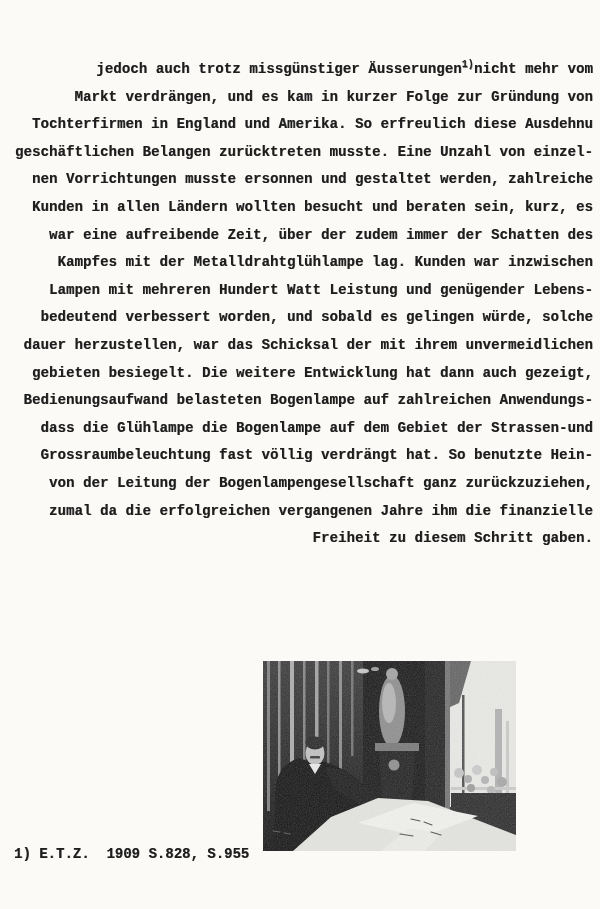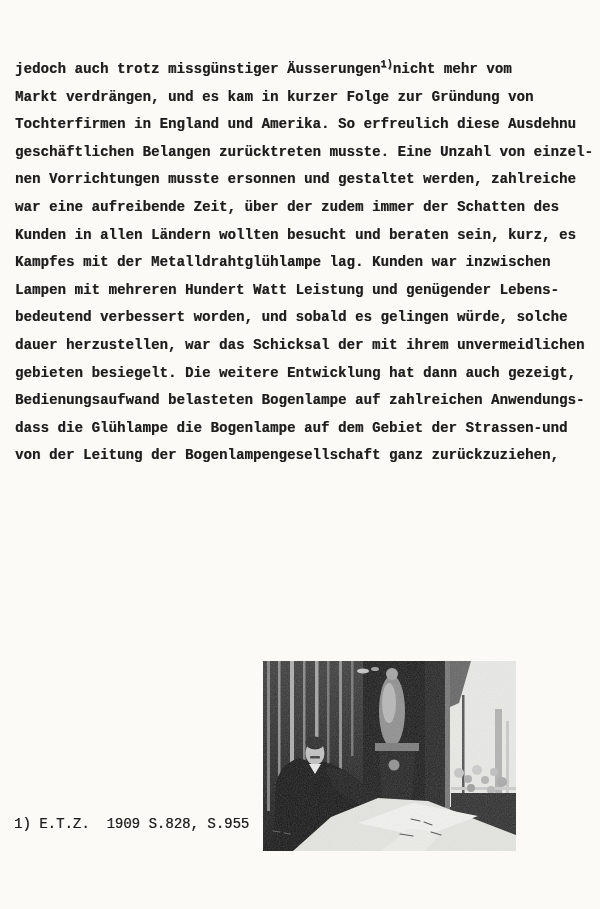--- a/index.html
+++ b/index.html
@@ -19,63 +19,67 @@
   .line {
     white-space: pre;
     font-family: "Liberation Mono", monospace;
     font-weight: 700;
     font-size: 14px;
     line-height: 27.6px;
     height: 27.6px;
     color: var(--ink);
     text-shadow: 0.5px 0.3px 0.5px rgba(25,25,25,0.55);
     letter-spacing: 0.1px;
+    text-align: right;
   }
   sup.fn-ref {
     font-size: 10px;
     line-height: 0;
     vertical-align: super;
     font-weight: 700;
   }
   .footnote {
     position: absolute;
-    left: 14px; top: 816px;
+    left: 14px; top: 846px;
     white-space: pre;
     font-family: "Liberation Mono", monospace;
-    font-weight: 400;
+    font-weight: 700;
     font-size: 14px;
     color: var(--ink);
     text-shadow: 0.5px 0.3px 0.5px rgba(25,25,25,0.55);
   }
   .photo {
     position: absolute;
     left: 263px; top: 661px;
     width: 253px; height: 190px;
     display: block;
   }
 </style>
 </head>
 <body>
 
 <div class="body-text">
   <div class="line"><span>jedoch auch trotz missgünstiger Äusserungen</span><sup class="fn-ref">1)</sup><span>nicht mehr vom</span></div>
   <div class="line">Markt verdrängen, und es kam in kurzer Folge zur Gründung von</div>
   <div class="line">Tochterfirmen in England und Amerika. So erfreulich diese Ausdehnu</div>
   <div class="line">geschäftlichen Belangen zurücktreten musste. Eine Unzahl von einzel-</div>
   <div class="line">nen Vorrichtungen musste ersonnen und gestaltet werden, zahlreiche</div>
+  <div class="line">Kunden in allen Ländern wollten besucht und beraten sein, kurz, es</div>
   <div class="line">war eine aufreibende Zeit, über der zudem immer der Schatten des</div>
-  <div class="line">Kunden in allen Ländern wollten besucht und beraten sein, kurz, es</div>
   <div class="line">Kampfes mit der Metalldrahtglühlampe lag. Kunden war inzwischen</div>
   <div class="line">Lampen mit mehreren Hundert Watt Leistung und genügender Lebens-</div>
   <div class="line">bedeutend verbessert worden, und sobald es gelingen würde, solche</div>
   <div class="line">dauer herzustellen, war das Schicksal der mit ihrem unvermeidlichen</div>
   <div class="line">gebieten besiegelt. Die weitere Entwicklung hat dann auch gezeigt,</div>
   <div class="line">Bedienungsaufwand belasteten Bogenlampe auf zahlreichen Anwendungs-</div>
   <div class="line">dass die Glühlampe die Bogenlampe auf dem Gebiet der Strassen-und</div>
+  <div class="line">Grossraumbeleuchtung fast völlig verdrängt hat. So benutzte Hein-</div>
   <div class="line">von der Leitung der Bogenlampengesellschaft ganz zurückzuziehen,</div>
+  <div class="line">zumal da die erfolgreichen vergangenen Jahre ihm die finanzielle</div>
+  <div class="line">Freiheit zu diesem Schritt gaben.</div>
 </div>
 
 <svg class="photo" viewBox="0 0 253 190" role="img" aria-label="Black-and-white photograph: Heinrich Beck seated at a desk covered with papers, heavy dark curtains and a statuette on a pedestal behind him, bright window with flowers at the right">
   <defs>
     <linearGradient id="curtainShade" x1="0" y1="0" x2="0" y2="1">
       <stop offset="0" stop-color="#3a3a3a"></stop>
       <stop offset="0.55" stop-color="#262626"></stop>
       <stop offset="1" stop-color="#141414"></stop>
     </linearGradient>
     <filter id="grainF" x="0" y="0" width="100%" height="100%">

